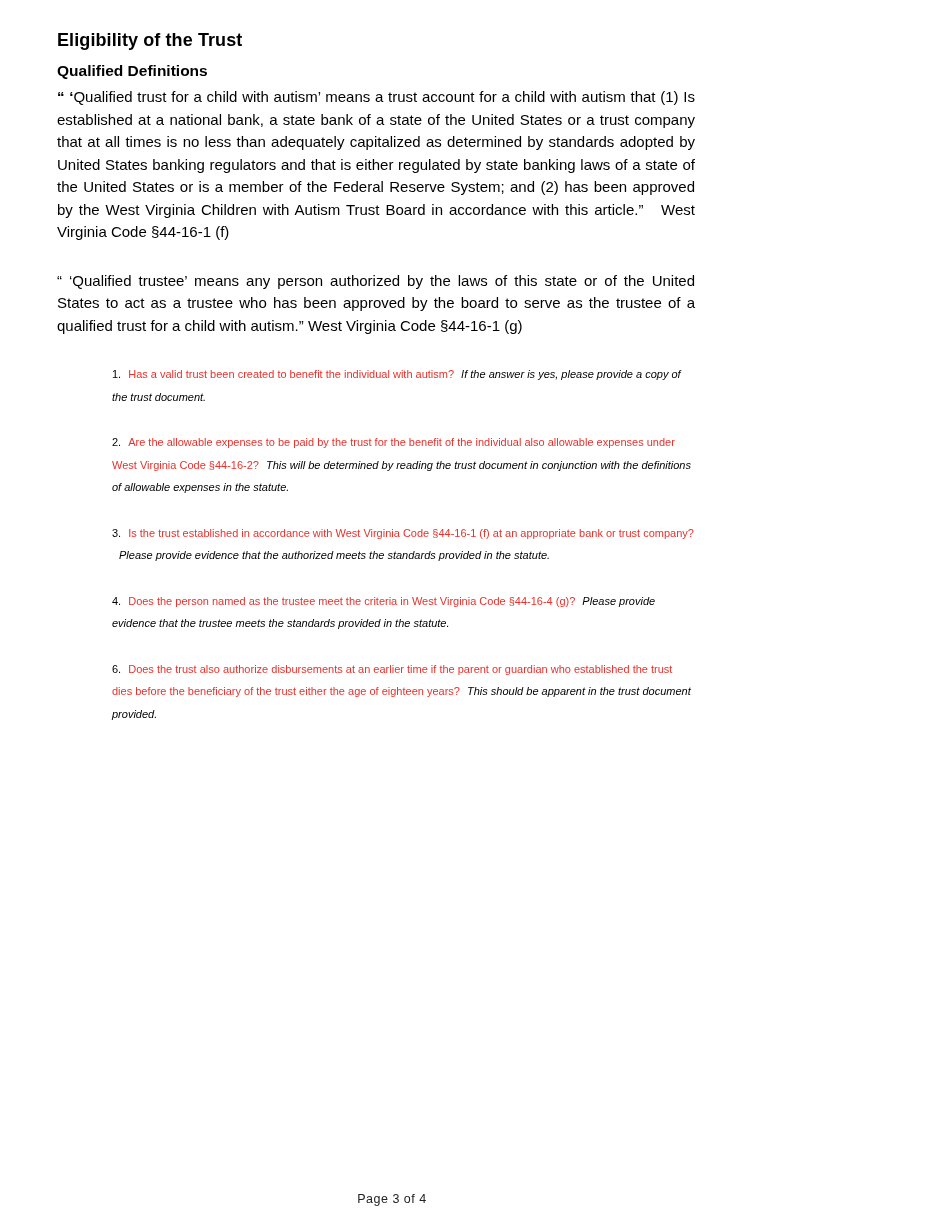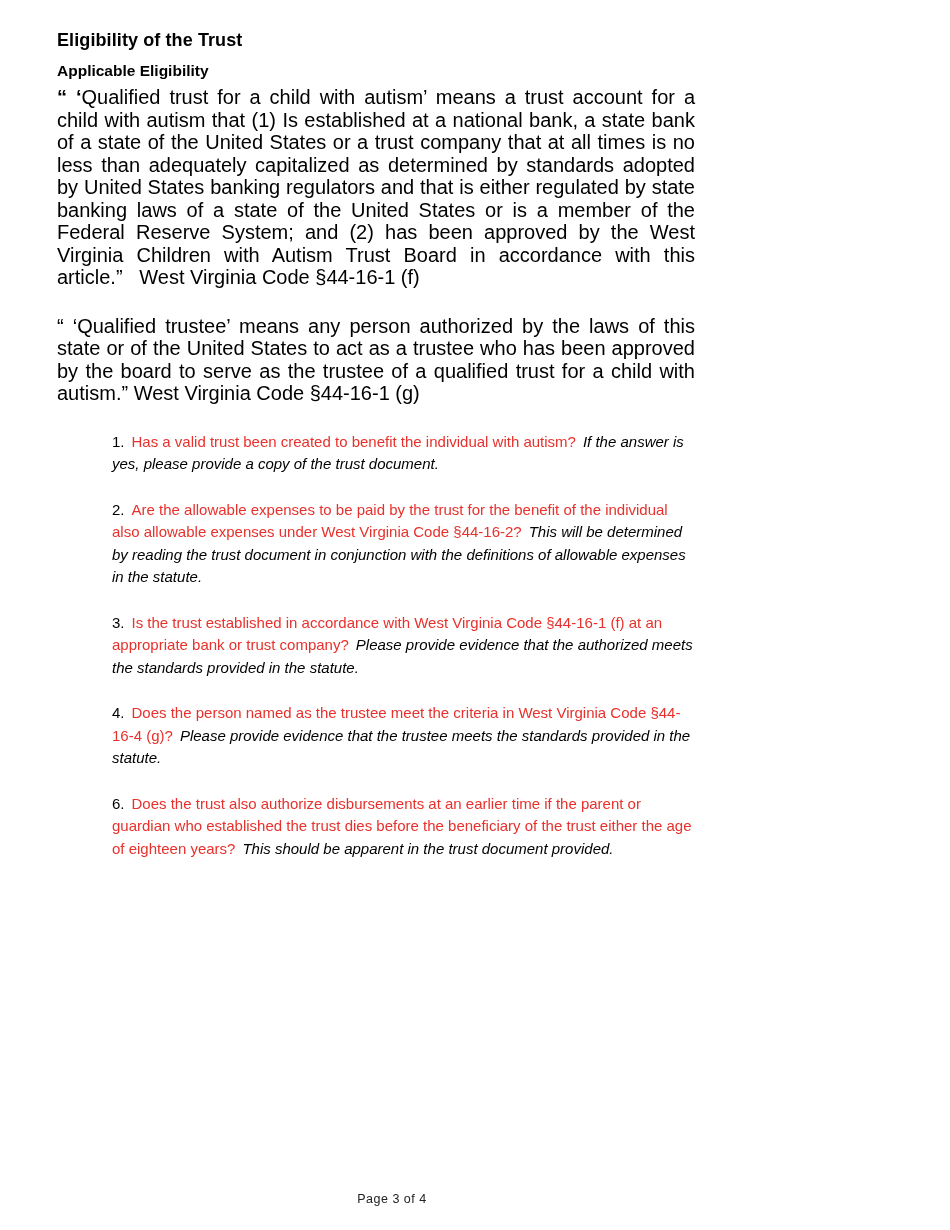--- a/index.html
+++ b/index.html
@@ -24,32 +24,32 @@
     margin-bottom: 9px;
     letter-spacing: 0.1px;
   }
   .section-heading {
     font-size: 15.5px;
     font-weight: bold;
     line-height: 20px;
     margin-bottom: 5px;
   }
   p.definition {
-    font-size: 20px;
+    font-size: 15px;
     line-height: 22.5px;
     text-align: justify;
     margin-bottom: 26px;
   }
   p.definition .bold-prefix { font-weight: bold; }
   .question-list {
     margin-left: 55px;
     margin-top: 4px;
   }
   .question-item {
-    font-size: 15px;
+    font-size: 11px;
     line-height: 22.5px;
     margin-bottom: 23px;
     text-align: left;
   }
   .item-number {
     color: #000000;
     margin-right: 7px;
   }
   .item-question {
     color: #e8312c;
@@ -71,21 +71,21 @@
     padding-left: 32px;
   }
 </style>
 </head>
 <body>
 
 <div class="page">
 
   <h1 class="doc-title">Eligibility of the Trust</h1>
 
-  <h2 class="section-heading">Applicable Eligibility</h2>
+  <h2 class="section-heading">Qualified Definitions</h2>
 
   <p class="definition"><span class="bold-prefix">“ ‘</span><span>Qualified trust for a child with autism’ means a trust account for a child with autism that (1) Is established at a national bank, a state bank of a state of the United States or a trust company that at all times is no less than adequately capitalized as determined by standards adopted by United States banking regulators and that is either regulated by state banking laws of a state of the United States or is a member of the Federal Reserve System; and (2) has been approved by the West Virginia Children with Autism Trust Board in accordance with this article.”&nbsp;&nbsp; West Virginia Code §44-16-1 (f)</span></p>
 
   <p class="definition"><span>“ ‘Qualified trustee’ means any person authorized by the laws of this state or of the United States to act as a trustee who has been approved by the board to serve as the trustee of a qualified trust for a child with autism.” West Virginia Code §44-16-1 (g)</span></p>
 
   <div class="question-list">
 
     <div class="question-item"><span class="item-number">1.</span><span class="item-question">Has a valid trust been created to benefit the individual with autism?</span><span class="item-note">If the answer is yes, please provide a copy of the trust document.</span></div>
 
     <div class="question-item"><span class="item-number">2.</span><span class="item-question">Are the allowable expenses to be paid by the trust for the benefit of the individual also allowable expenses under West Virginia Code §44-16-2?</span><span class="item-note">This will be determined by reading the trust document in conjunction with the definitions of allowable expenses in the statute.</span></div>

